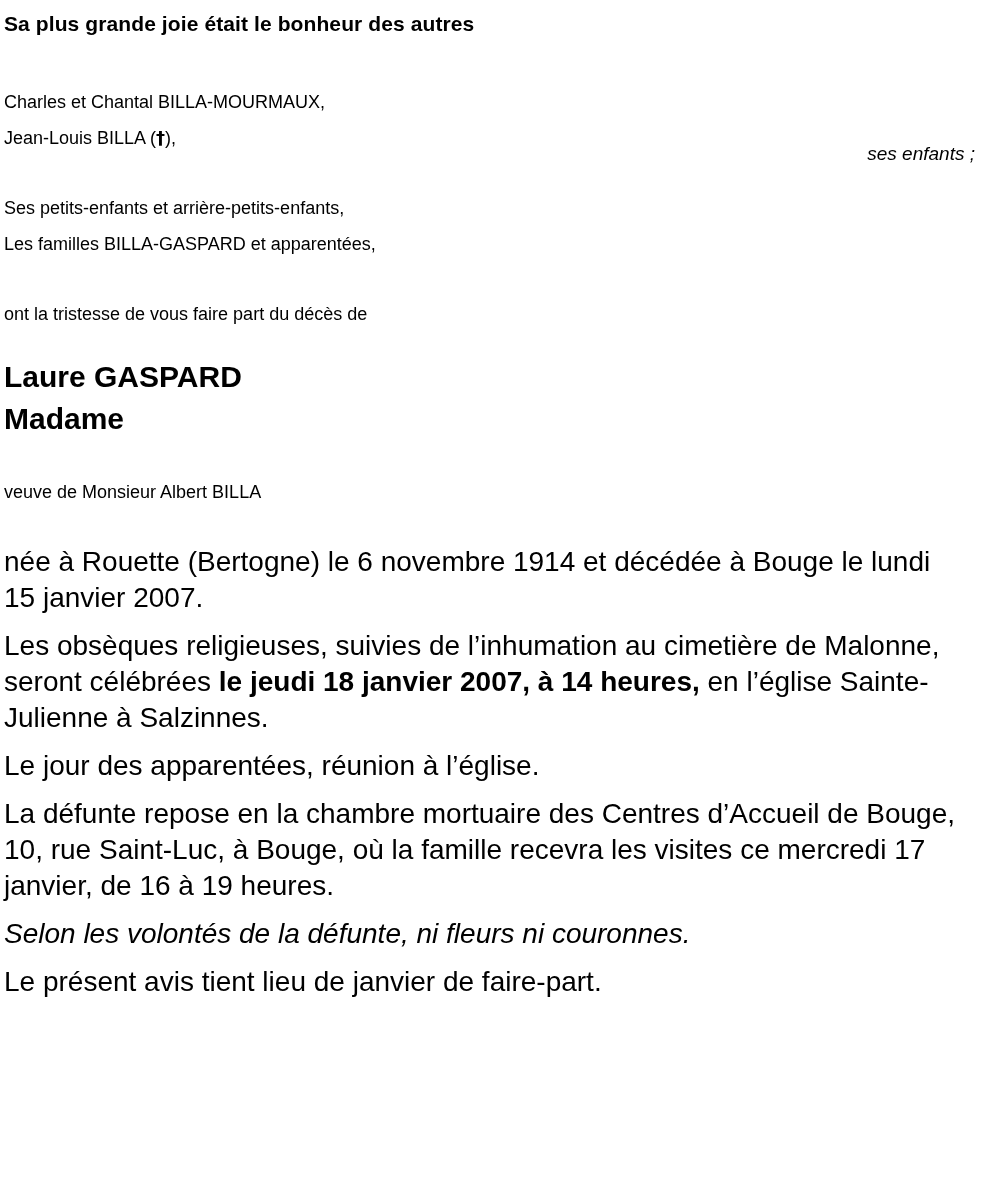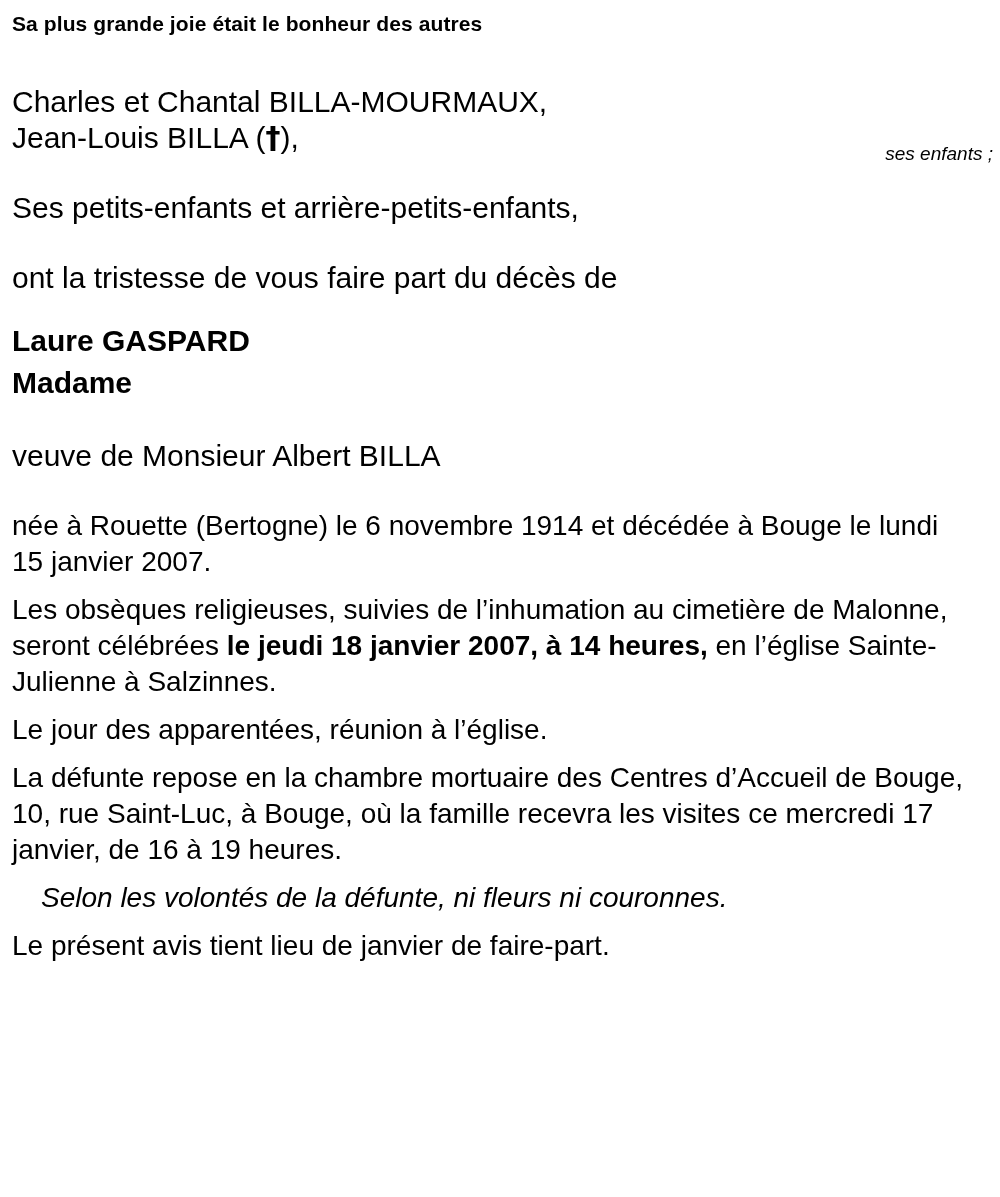--- a/index.html
+++ b/index.html
@@ -13,49 +13,49 @@
     font-family: "Liberation Sans", "DejaVu Sans", sans-serif;
     color: #000000;
     -webkit-font-smoothing: antialiased;
   }
 
   .notice {
     position: relative;
     width: 1000px;
     height: 1197px;
     box-sizing: border-box;
-    padding: 10px 4px 0 12px;
+    padding: 10px 4px 0 4px;
     overflow: hidden;
   }
 
   .title {
     font-size: 21px;
     font-weight: bold;
     line-height: 28px;
     margin: 0 0 0 0;
     letter-spacing: 0.1px;
   }
 
   .spacer-lg { height: 46px; }
   .spacer-md { height: 34px; }
   .spacer-sm { height: 24px; }
 
   .line {
-    font-size: 30px;
+    font-size: 18px;
     line-height: 36px;
     white-space: nowrap;
   }
 
   .relatives-block {
     position: relative;
   }
 
   .ses-enfants {
     position: absolute;
-    right: 3px;
+    right: 21px;
     top: 52px;
     font-size: 19px;
     font-style: italic;
     line-height: 36px;
     white-space: nowrap;
   }
 
   .deceased-name {
     font-size: 30px;
     font-weight: bold;
@@ -63,21 +63,21 @@
     white-space: nowrap;
   }
 
   .para {
     font-size: 28px;
     line-height: 36px;
     margin: 0;
     max-width: 960px;
   }
 
-  .para.italic { font-style: italic; margin-left: 29px; }
+  .para.italic { font-style: italic; }
 
   .para b { font-weight: bold; }
 
   .para + .para { margin-top: 12px; }
 
   .dagger {
     font-weight: bold;
     font-family: "DejaVu Sans", "Liberation Sans", sans-serif;
   }
 </style>
@@ -93,20 +93,21 @@
   <div class="relatives-block">
     <div class="line">Charles et Chantal BILLA-MOURMAUX,</div>
     <div class="line">Jean-Louis BILLA (<span class="dagger">†</span>),</div>
     <div class="ses-enfants">ses enfants ;</div>
   </div>
 
   <div class="spacer-md"></div>
 
   <div>
     <div class="line">Ses petits-enfants et arrière-petits-enfants,</div>
+    <div class="line">Les familles BILLA-GASPARD et apparentées,</div>
   </div>
 
   <div class="spacer-md"></div>
 
   <div class="line">ont la tristesse de vous faire part du décès de</div>
 
   <div class="spacer-sm"></div>
 
   <div>
     <div class="deceased-name">Laure GASPARD</div>

